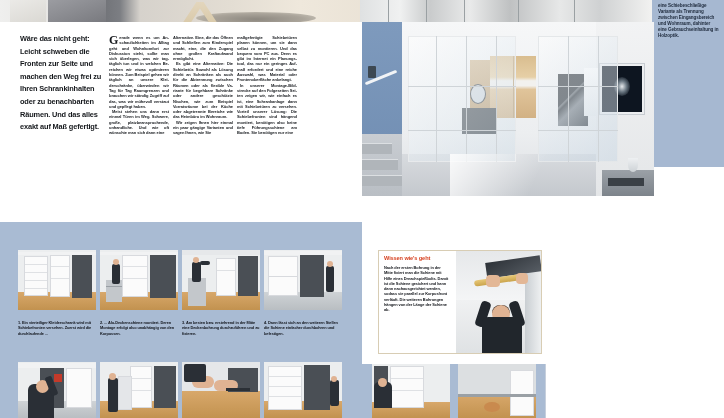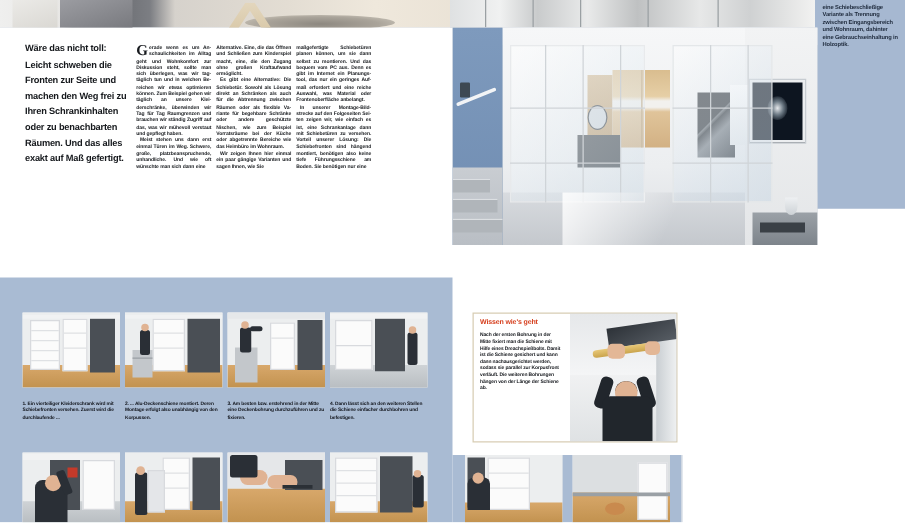--- a/index.html
+++ b/index.html
@@ -253,21 +253,21 @@
     <div class="sun"></div>
     <div class="wallL"></div>
     <div class="stairs"></div>
     <div class="st1"></div>
       <div class="st2"></div>
       <div class="st3"></div>
     <div class="rail"></div>
     <div class="sconce"></div>
   </div>
 
-  <div id="intro-text">Wäre das nicht toll: Leicht schweben die Fronten zur Seite und machen den Weg frei zu Ihren Schrankinhalten oder zu benachbarten Räumen. Und das alles exakt auf Maß gefertigt.</div>
+  <div id="intro-text">Wäre das nicht geht: Leicht schweben die Fronten zur Seite und machen den Weg frei zu Ihren Schrankinhalten oder zu benachbarten Räumen. Und das alles exakt auf Maß gefertigt.</div>
 
   <div class="bodycol" id="body-col-1">
     <p class="first"><span class="dropcap">G</span><span>erade wenn es um An­schaulichkeiten im Alltag geht und Wohnkomfort zur Diskussion steht, sollte man sich überlegen, was wir tag­täglich tun und in welchen Be­reichen wir etwas optimieren können. Zum Beispiel gehen wir täglich an unsere Klei­derschränke, überwinden wir Tag für Tag Raumgrenzen und brauchen wir ständig Zugriff auf das, was wir mühevoll ver­staut und gepflegt haben.</span></p>
     <p><span>Meist stehen uns dann erst einmal Türen im Weg. Schwe­re, große, platzbeanspruchen­de, unhandliche. Und wie oft wünschte man sich dann eine</span></p>
   </div>
 
   <div class="bodycol" id="body-col-2">
     <p class="first"><span>Alternative. Eine, die das Öff­nen und Schließen zum Kin­derspiel macht, eine, die den Zugang ohne großen Kraft­aufwand ermöglicht.</span></p>
     <p><span>Es gibt eine Alternative: Die Schiebetür. Sowohl als Lösung direkt an Schränken als auch für die Abtrennung zwischen Räumen oder als flexible Va­riante für begehbare Schränke oder andere geschützte Nischen, wie zum Beispiel Vorratsräu­me bei der Küche oder abge­trennte Bereiche wie das Heimbüro im Wohnraum.</span></p>
     <p><span>Wir zeigen Ihnen hier ein­mal ein paar gängige Varian­ten und sagen Ihnen, wie Sie</span></p>

